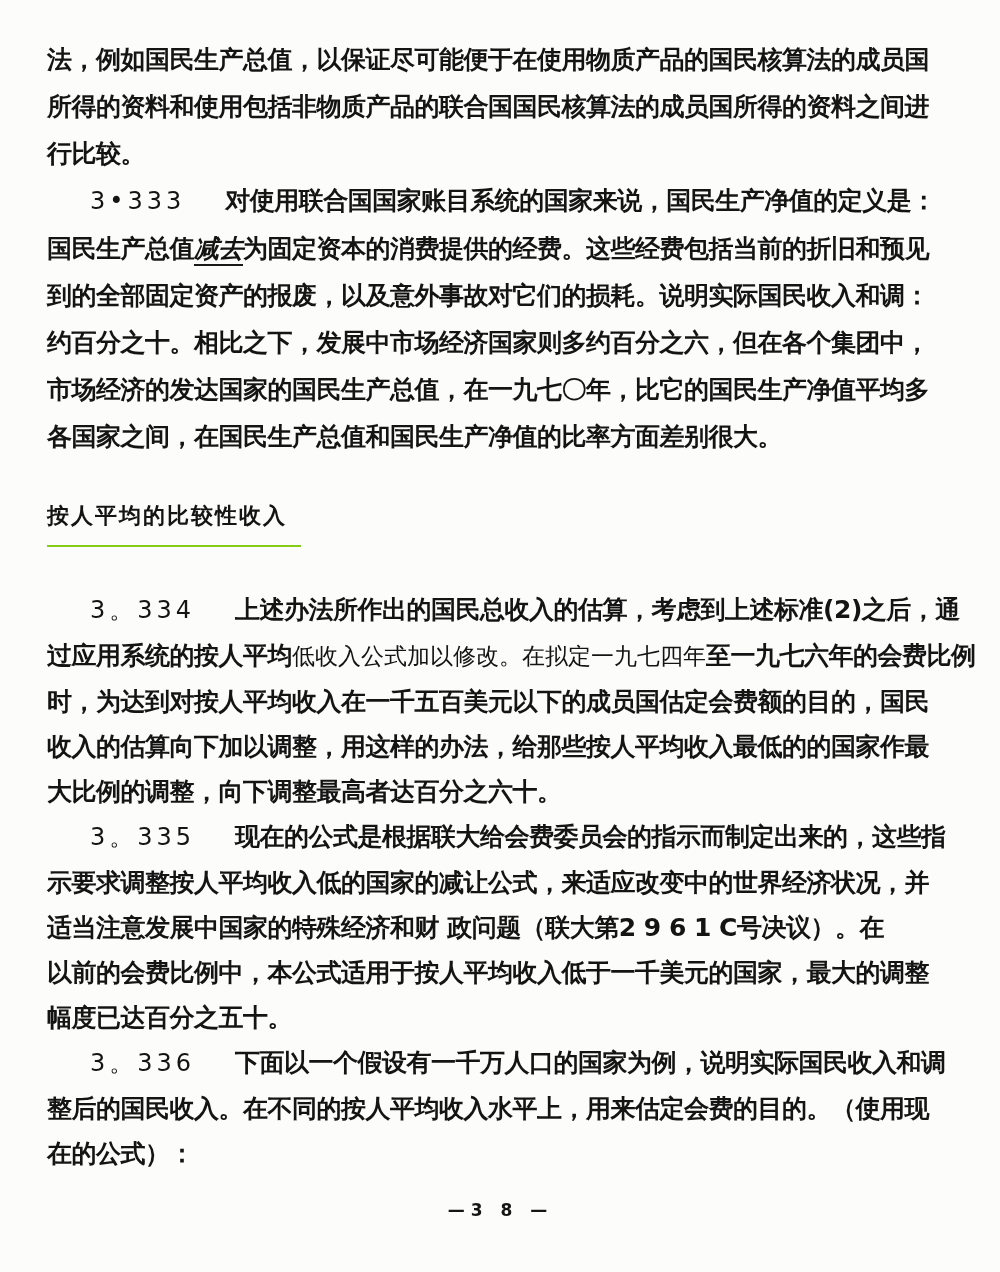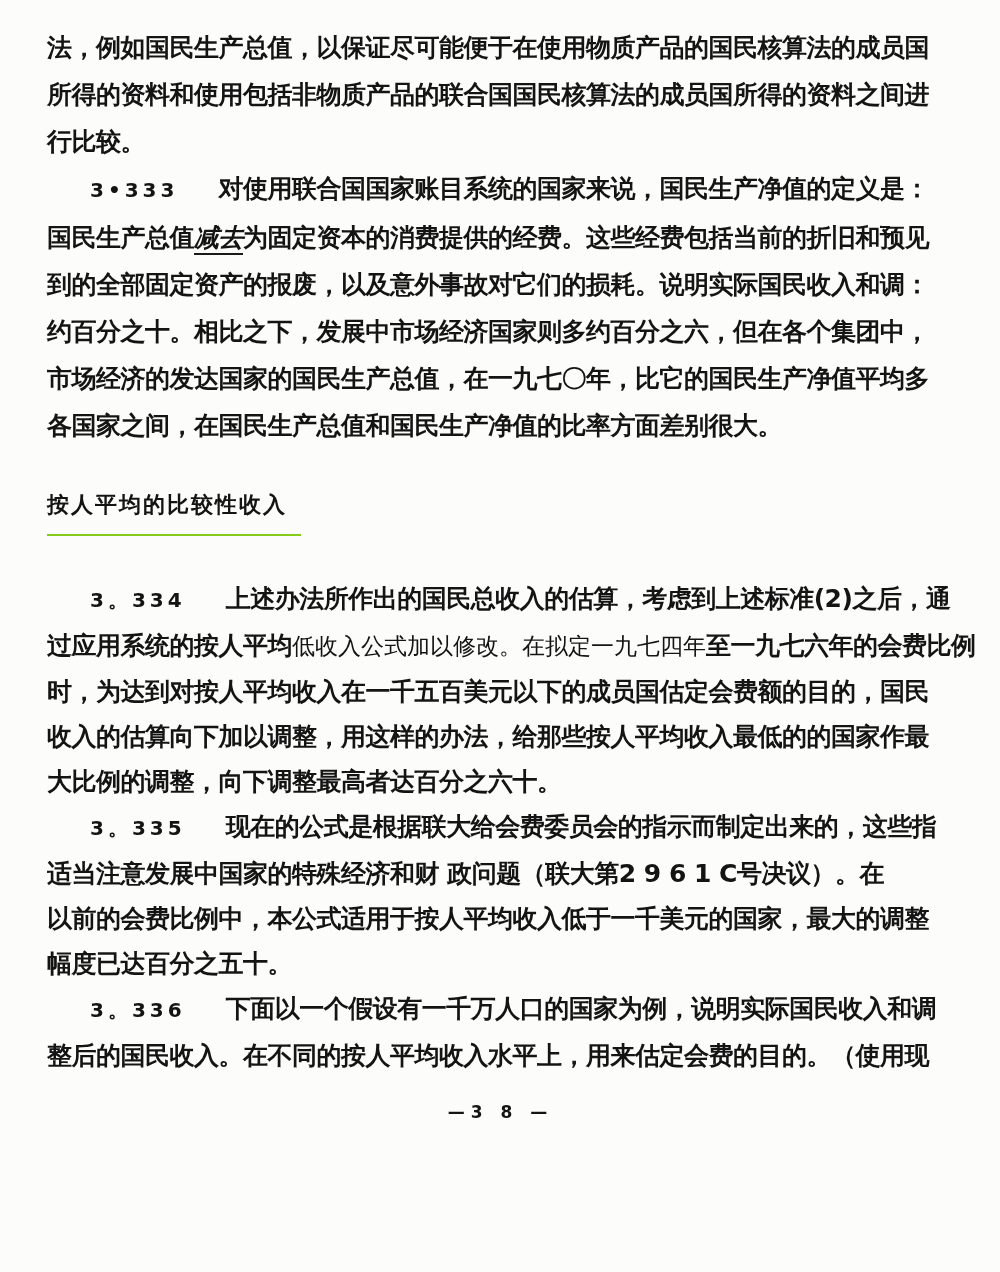--- a/index.html
+++ b/index.html
@@ -6,38 +6,38 @@
   body{
     width:1000px;height:1272px;
     background:#fcfcfa;
     font-family:"DejaVu Sans","Liberation Sans",sans-serif;
     color:#141414;
     overflow:hidden;
   }
   .page{
     position:relative;
     width:1000px;height:1272px;
-    padding:24px 46px 0 47px;
+    padding:36px 46px 0 47px;
     box-sizing:border-box;
     border-radius:7px;
   }
   .ln{
     font-size:25px;
     line-height:47px;
     font-weight:700;
     letter-spacing:-0.5px;
     white-space:nowrap;
   }
   .block-lower .ln{line-height:45px;}
   .para-first{text-indent:0;padding-left:43px;}
   .para-num{
-    font-size:20px;
+    font-size:24px;
     letter-spacing:4px;
     margin-right:40px;
-    font-weight:700;
+    font-weight:400;
   }
   .u{
     border-bottom:2px solid #1a1a1a;
     padding-bottom:1px;
     font-style:italic;
   }
   .light{
     font-weight:400;
     font-size:23px;
     letter-spacing:0;
@@ -99,25 +99,27 @@
     <div class="ln">
       <span>过应用系统的按人平均</span><span class="light">低收入公式加以修改。在拟定一九七四年</span><span>至一九七六年的会费比例</span>
     </div>
     <div class="ln">时，为达到对按人平均收入在一千五百美元以下的成员国估定会费额的目的，国民</div>
     <div class="ln">收入的估算向下加以调整，用这样的办法，给那些按人平均收入最低的的国家作最</div>
     <div class="ln">大比例的调整，向下调整最高者达百分之六十。</div>
 
     <div class="ln para-first">
       <span class="para-num">3。335</span><span>现在的公式是根据联大给会费委员会的指示而制定出来的，这些指</span>
     </div>
+    <div class="ln">示要求调整按人平均收入低的国家的减让公式，来适应改变中的世界经济状况，并</div>
     <div class="ln">适当注意发展中国家的特殊经济和财 政问题（联大第2 9 6 1 C号决议）。在</div>
     <div class="ln">以前的会费比例中，本公式适用于按人平均收入低于一千美元的国家，最大的调整</div>
     <div class="ln">幅度已达百分之五十。</div>
 
     <div class="ln para-first">
       <span class="para-num">3。336</span><span>下面以一个假设有一千万人口的国家为例，说明实际国民收入和调</span>
     </div>
     <div class="ln">整后的国民收入。在不同的按人平均收入水平上，用来估定会费的目的。（使用现</div>
+    <div class="ln">在的公式）：</div>
   </div>
 
   <div class="page-number">—3 8 —</div>
 
 </div>
 
 </body></html>

